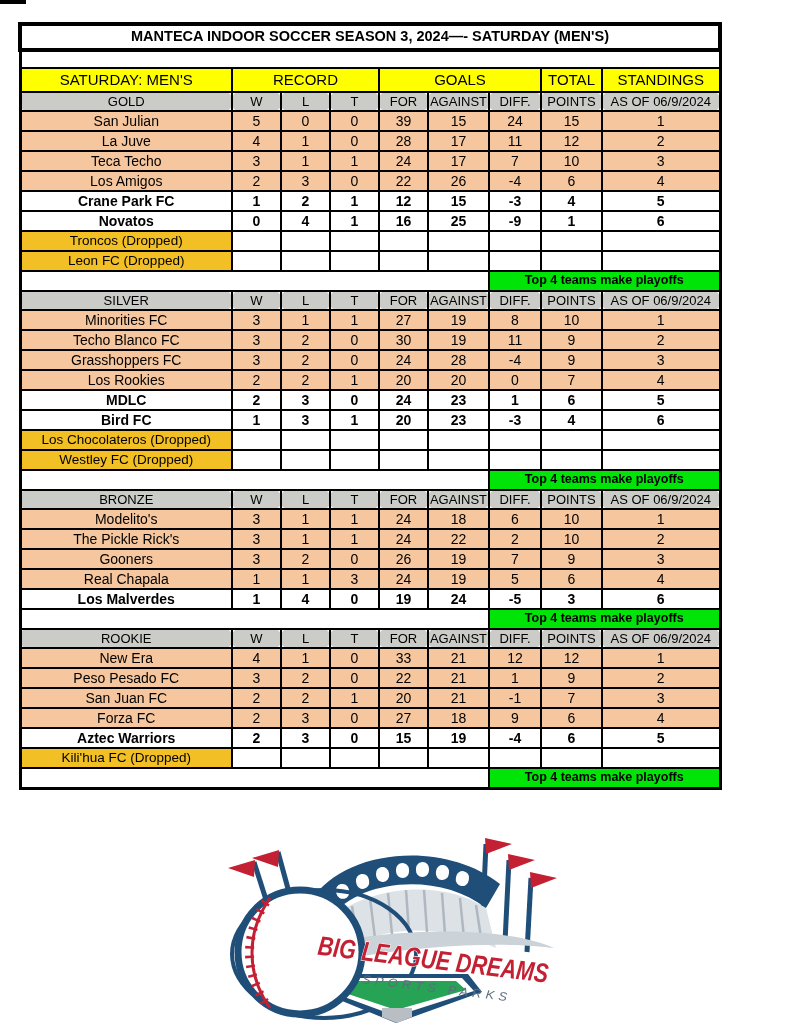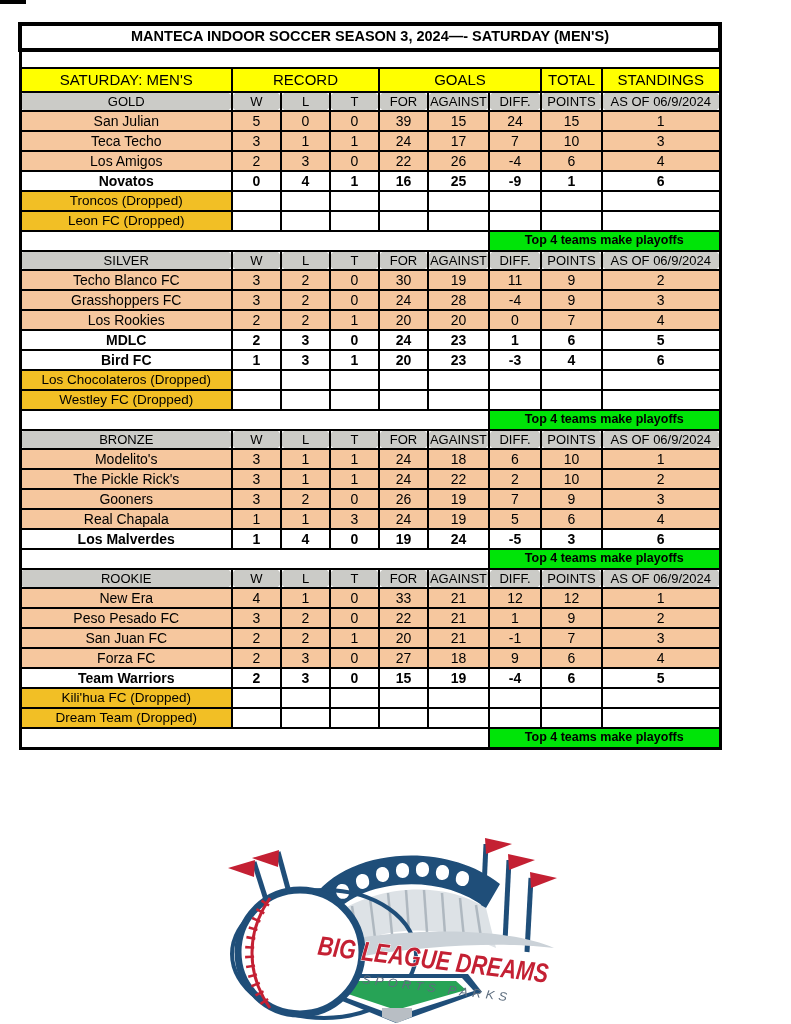--- a/index.html
+++ b/index.html
@@ -87,40 +87,62 @@
           <td class="">5</td>
           <td class="">0</td>
           <td class="">0</td>
           <td class="">39</td>
           <td class="">15</td>
           <td class="">24</td>
           <td class="">15</td>
           <td class="">1</td>
         </tr>
         <tr class="row-playoff">
+          <td class="team-cell">La Juve</td>
+          <td class="">4</td>
+          <td class="">1</td>
+          <td class="">0</td>
+          <td class="">28</td>
+          <td class="">17</td>
+          <td class="">11</td>
+          <td class="">12</td>
+          <td class="">2</td>
+        </tr>
+        <tr class="row-playoff">
           <td class="team-cell">Teca Techo</td>
           <td class="">3</td>
           <td class="">1</td>
           <td class="">1</td>
           <td class="">24</td>
           <td class="">17</td>
           <td class="">7</td>
           <td class="">10</td>
           <td class="">3</td>
         </tr>
         <tr class="row-playoff">
           <td class="team-cell">Los Amigos</td>
           <td class="">2</td>
           <td class="">3</td>
           <td class="">0</td>
           <td class="">22</td>
           <td class="">26</td>
           <td class="">-4</td>
           <td class="">6</td>
           <td class="">4</td>
+        </tr>
+        <tr class="row-active">
+          <td class="team-cell">Crane Park FC</td>
+          <td class="">1</td>
+          <td class="">2</td>
+          <td class="">1</td>
+          <td class="">12</td>
+          <td class="">15</td>
+          <td class="">-3</td>
+          <td class="">4</td>
+          <td class="">5</td>
         </tr>
         <tr class="row-active">
           <td class="team-cell">Novatos</td>
           <td class="">0</td>
           <td class="">4</td>
           <td class="">1</td>
           <td class="">16</td>
           <td class="">25</td>
           <td class="">-9</td>
           <td class="">1</td>
@@ -157,20 +179,31 @@
           <td class="">W</td>
           <td class="">L</td>
           <td class="">T</td>
           <td class="">FOR</td>
           <td class="">AGAINST</td>
           <td class="">DIFF.</td>
           <td class="">POINTS</td>
           <td class="">AS OF 06/9/2024</td>
         </tr>
         <tr class="row-playoff">
+          <td class="team-cell">Minorities FC</td>
+          <td class="">3</td>
+          <td class="">1</td>
+          <td class="">1</td>
+          <td class="">27</td>
+          <td class="">19</td>
+          <td class="">8</td>
+          <td class="">10</td>
+          <td class="">1</td>
+        </tr>
+        <tr class="row-playoff">
           <td class="team-cell">Techo Blanco FC</td>
           <td class="">3</td>
           <td class="">2</td>
           <td class="">0</td>
           <td class="">30</td>
           <td class="">19</td>
           <td class="">11</td>
           <td class="">9</td>
           <td class="">2</td>
         </tr>
@@ -363,43 +396,32 @@
           <td class="">2</td>
           <td class="">3</td>
           <td class="">0</td>
           <td class="">27</td>
           <td class="">18</td>
           <td class="">9</td>
           <td class="">6</td>
           <td class="">4</td>
         </tr>
         <tr class="row-active">
-          <td class="team-cell">Team Warriors</td>
+          <td class="team-cell">Aztec Warriors</td>
           <td class="">2</td>
           <td class="">3</td>
           <td class="">0</td>
           <td class="">15</td>
           <td class="">19</td>
           <td class="">-4</td>
           <td class="">6</td>
           <td class="">5</td>
         </tr>
         <tr class="row-dropped">
           <td class="team-cell">Kili'hua FC (Dropped)</td>
-          <td class=""></td>
-          <td class=""></td>
-          <td class=""></td>
-          <td class=""></td>
-          <td class=""></td>
-          <td class=""></td>
-          <td class=""></td>
-          <td class=""></td>
-        </tr>
-        <tr class="row-dropped">
-          <td class="team-cell">Dream Team (Dropped)</td>
           <td class=""></td>
           <td class=""></td>
           <td class=""></td>
           <td class=""></td>
           <td class=""></td>
           <td class=""></td>
           <td class=""></td>
           <td class=""></td>
         </tr>
         <tr>

